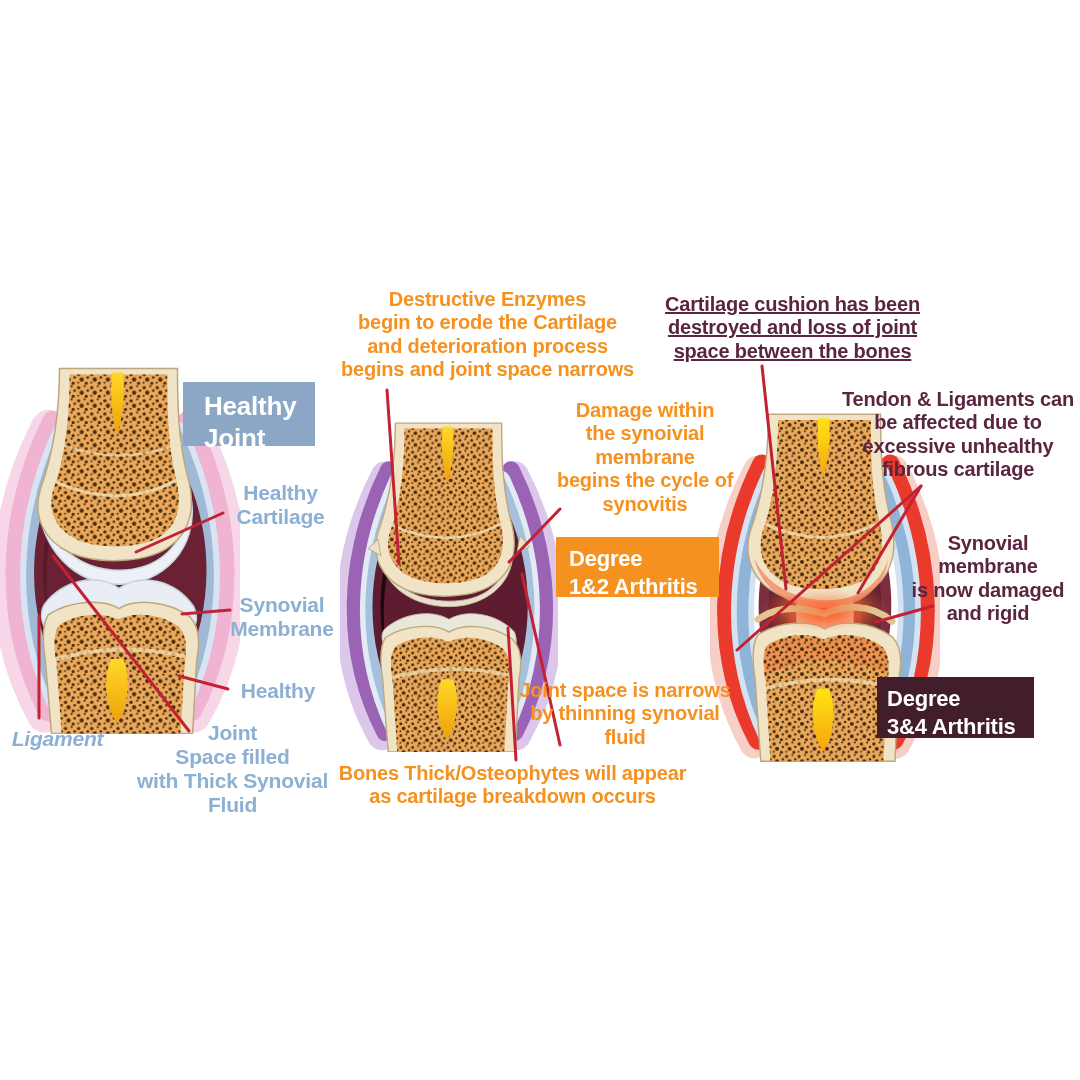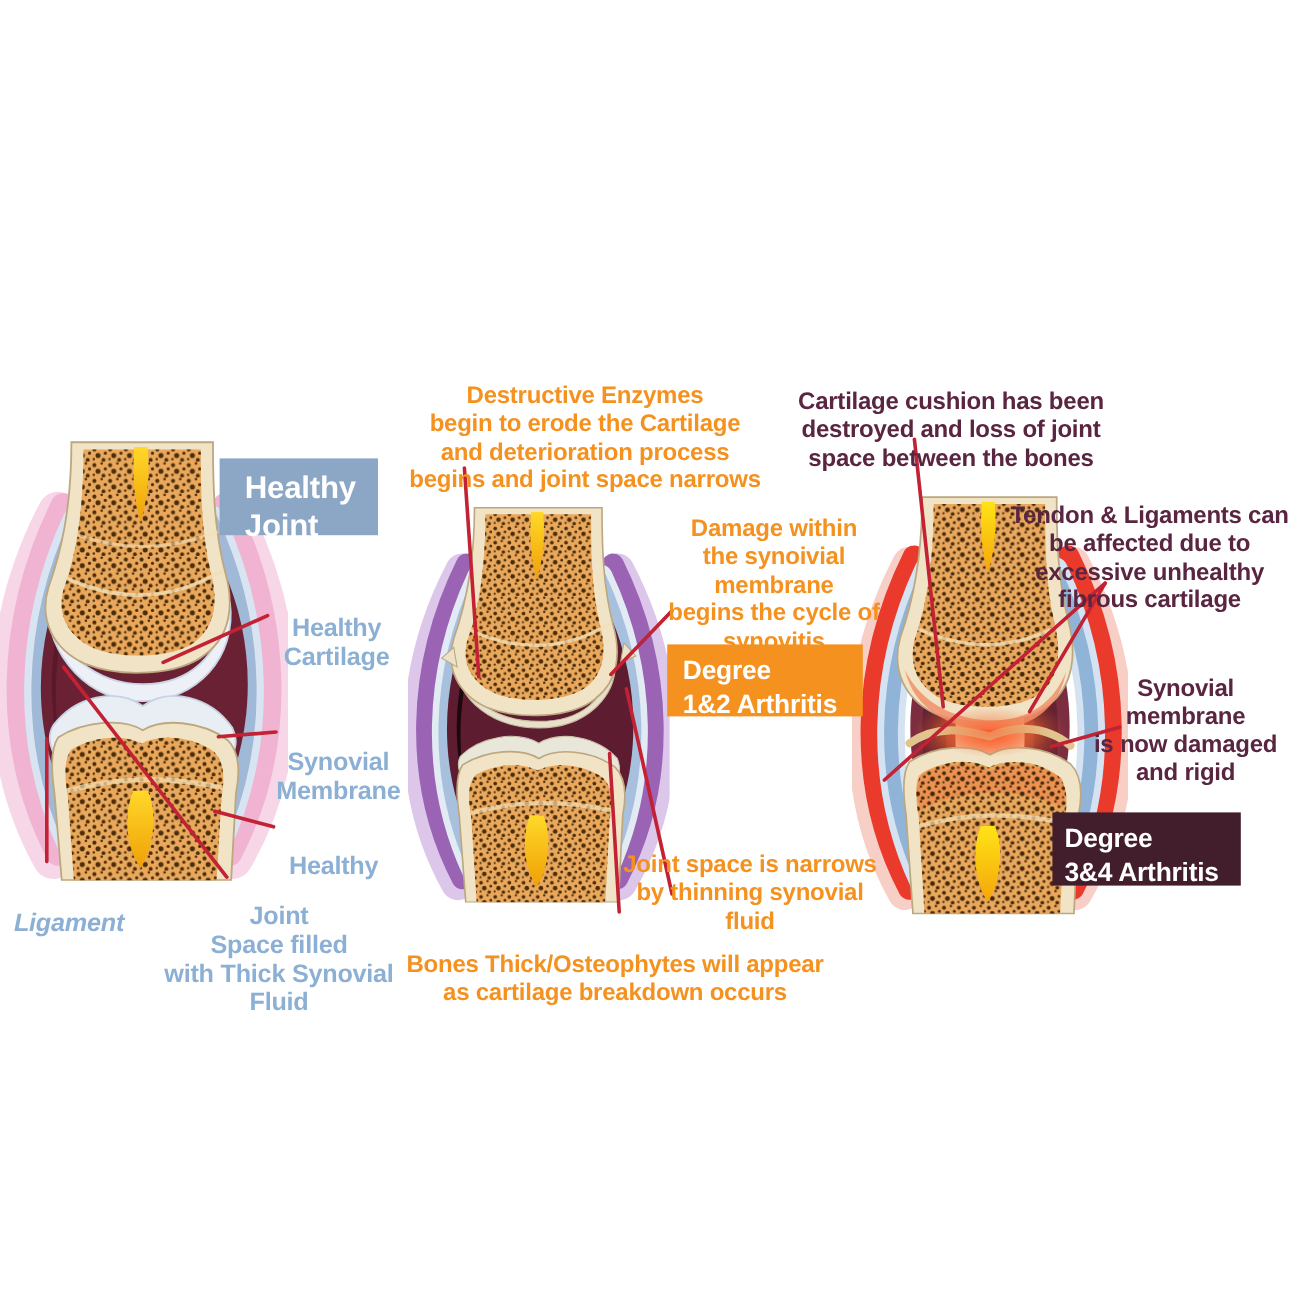--- a/index.html
+++ b/index.html
@@ -2,21 +2,21 @@
 <html><head>
 <meta charset="utf-8">
 <style>
   html,body{margin:0;padding:0;background:#fff;}
   .canvas{
     position:relative;width:1080px;height:1080px;background:#FFFFFF;overflow:hidden;
     font-family:"Liberation Sans",sans-serif;font-weight:700;letter-spacing:-0.2px;
   }
   .joint-svg{position:absolute;z-index:1;}
   #annotation-layer{position:absolute;left:0;top:0;z-index:2;pointer-events:none;}
-  .lbl{position:absolute;z-index:3;white-space:pre-line;text-align:center;margin-top:31px;}
+  .lbl{position:absolute;z-index:3;white-space:pre-line;text-align:center;}
   .blue-label{color:#8CAFD4;font-size:21px;line-height:1.15;}
   .orange-note{color:#F5911E;font-size:20px;line-height:1.17;}
   .maroon-note{color:#5A2540;font-size:20px;line-height:1.17;}
   .badge{position:absolute;z-index:4;color:#FFFFFF;white-space:pre-line;text-align:left;}
   .badge-blue{background:#8CA6C6;font-size:26px;line-height:1.22;padding:9px 0 0 21px;}
   .badge-orange{background:#F5911E;font-size:22px;line-height:1.25;padding:8px 0 0 13px;}
   .badge-maroon{background:#421D2B;font-size:22px;line-height:1.25;padding:8px 0 0 10px;}
 </style>
 </head>
 <body>
@@ -223,21 +223,21 @@
 the synoivial
 membrane
 begins the cycle of
 synovitis</div>
   <div class="lbl orange-note" style="left:500px;top:679px;width:250px;">Joint space is narrows
 by thinning synovial
 fluid</div>
   <div class="lbl orange-note" style="left:325px;top:762px;width:375px;">Bones Thick/Osteophytes will appear
 as cartilage breakdown occurs</div>
 
-  <div class="lbl maroon-note" style="left:645px;top:293px;width:295px;">Cartilage cushion has been
+  <div class="lbl maroon-note" style="left:645px;top:293px;width:295px;text-decoration:underline;">Cartilage cushion has been
 destroyed and loss of joint
 space between the bones</div>
   <div class="lbl maroon-note" style="left:833px;top:388px;width:250px;">Tendon &amp; Ligaments can
 be affected due to
 excessive unhealthy
 fibrous cartilage</div>
   <div class="lbl maroon-note" style="left:890px;top:532px;width:196px;">Synovial
 membrane
 is now damaged
 and rigid</div>

